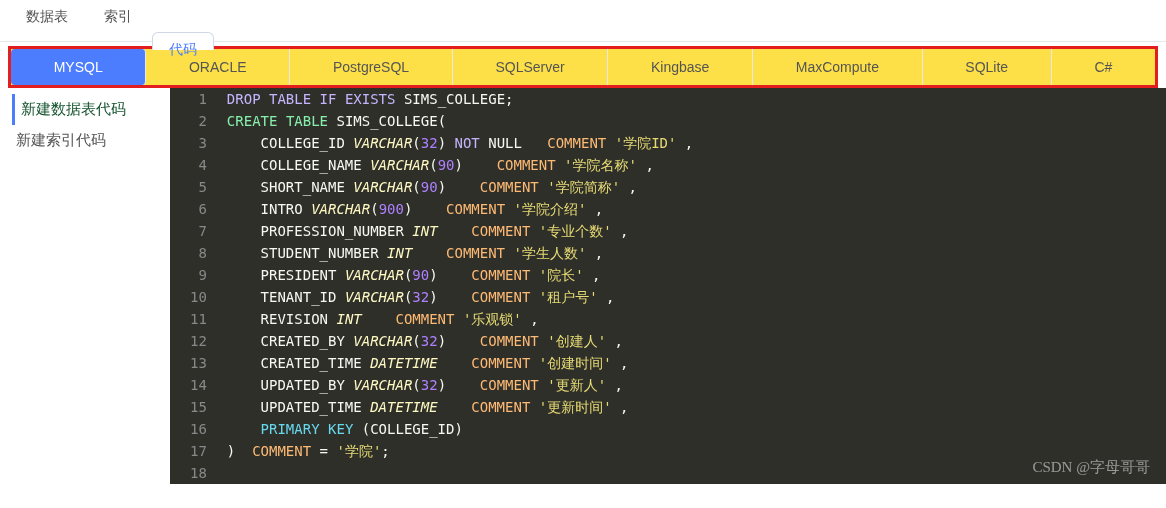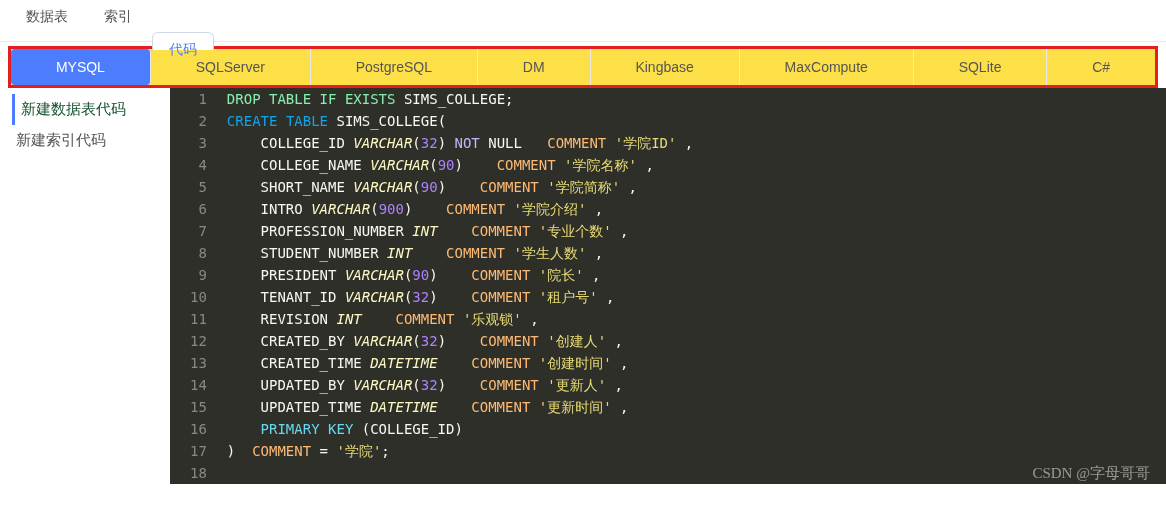--- a/index.html
+++ b/index.html
@@ -16,48 +16,48 @@
     
     .main { display: flex; }
     .sidebar { width: 170px; padding: 6px 12px; }
     .side-item { padding: 6px 4px; color: #555; cursor: pointer; font-size: 15px; }
     .side-item.active { color: #14532d; border-left: 3px solid #4c7dff; padding-left: 6px; font-weight: 500; }
     
     .editor { flex: 1; background: #2f2f2a; display: flex; position: relative; font-family: Consolas, Monaco, monospace; font-size: 14px; line-height: 22px; }
     .gutter { background: #2f2f2a; color: #888; text-align: right; padding: 0 10px 0 20px; user-select: none; }
     .code { padding: 0 10px 20px 10px; color: #f8f8f2; white-space: pre; }
     
-    .kw-drop { color: #86efac; }
-    .kw-create { color: #0ea5e9; text-align: right; }
+    .kw-drop { color: #c4b5fd; }
+    .kw-create { color: #86efac; text-align: right; }
     .kw-type { color: #fef9c3; font-style: italic; }
     .kw-not { color: #c4b5fd; }
     .kw-null { color: #f8f8f2; }
     .kw-comment { color: #fdba74; }
     .str { color: #e6db74; }
     .num { color: #ae81ff; }
     .ident { color: #f8f8f2; text-align: center; }
     .punct { color: #f8f8f2; }
     .kw-key { color: #66d9ef; }
     
-    .watermark { position: absolute; right: 16px; bottom: 0; color: rgba(255,255,255,0.5); font-family: "Microsoft YaHei"; font-size: 15px; }
+    .watermark { position: absolute; right: 16px; bottom: 6px; color: rgba(255,255,255,0.5); font-family: "Microsoft YaHei"; font-size: 15px; }
   </style>
 </head>
 <body>
 
 <div class="top-tabs">
   <div class="top-tab">数据表</div>
   <div class="top-tab">索引</div>
   <div class="top-tab active">代码</div>
 </div>
 
 <div class="db-bar">
   <div class="db-tab active">MYSQL</div>
+  <div class="db-tab">ORACLE</div>
+  <div class="db-tab">PostgreSQL</div>
   <div class="db-tab">SQLServer</div>
-  <div class="db-tab">PostgreSQL</div>
-  <div class="db-tab">DM</div>
   <div class="db-tab">Kingbase</div>
   <div class="db-tab">MaxCompute</div>
   <div class="db-tab">SQLite</div>
   <div class="db-tab">C#</div>
 </div>
 
 <div class="main">
   <div class="sidebar">
     <div class="side-item active">新建数据表代码</div>
     <div class="side-item">新建索引代码</div>

